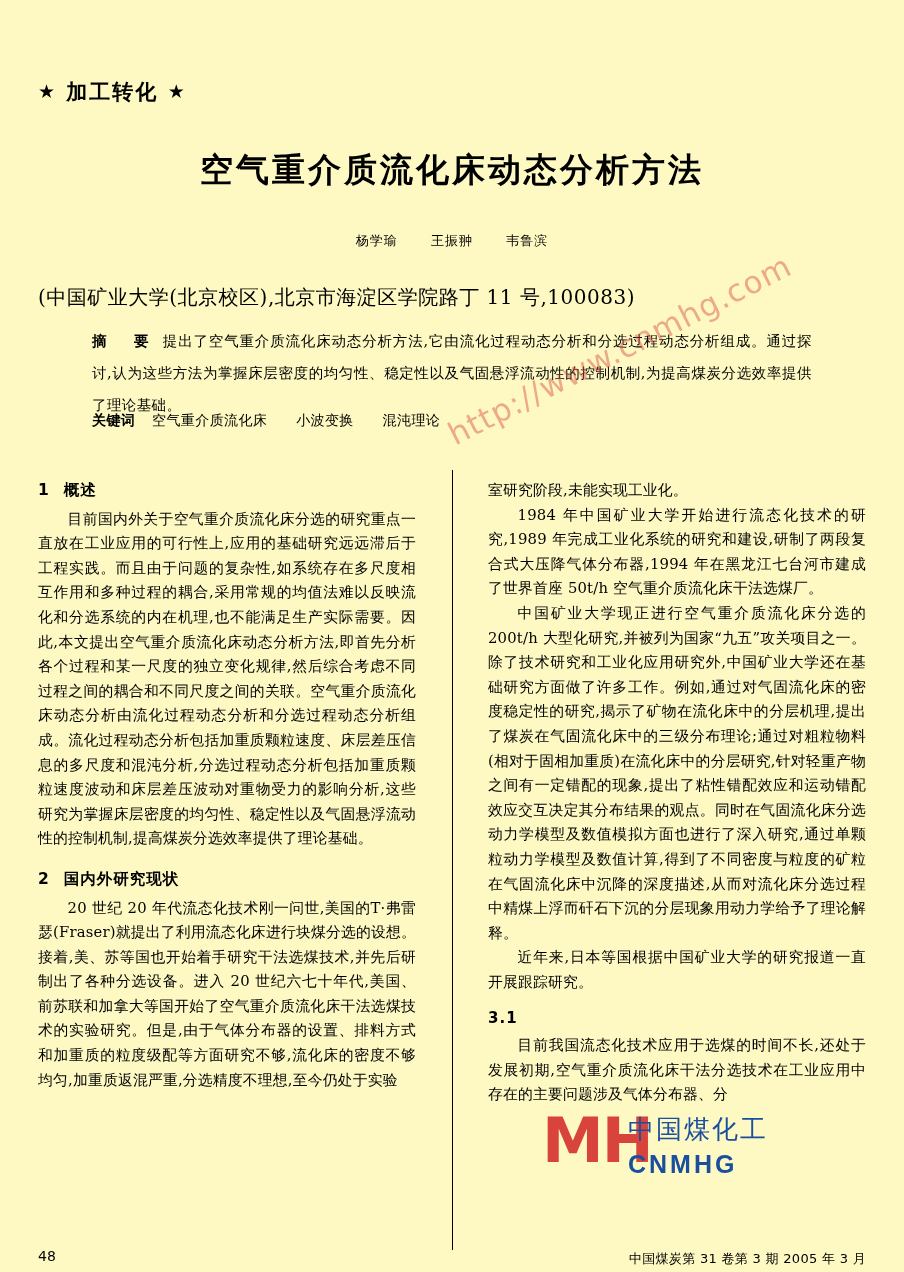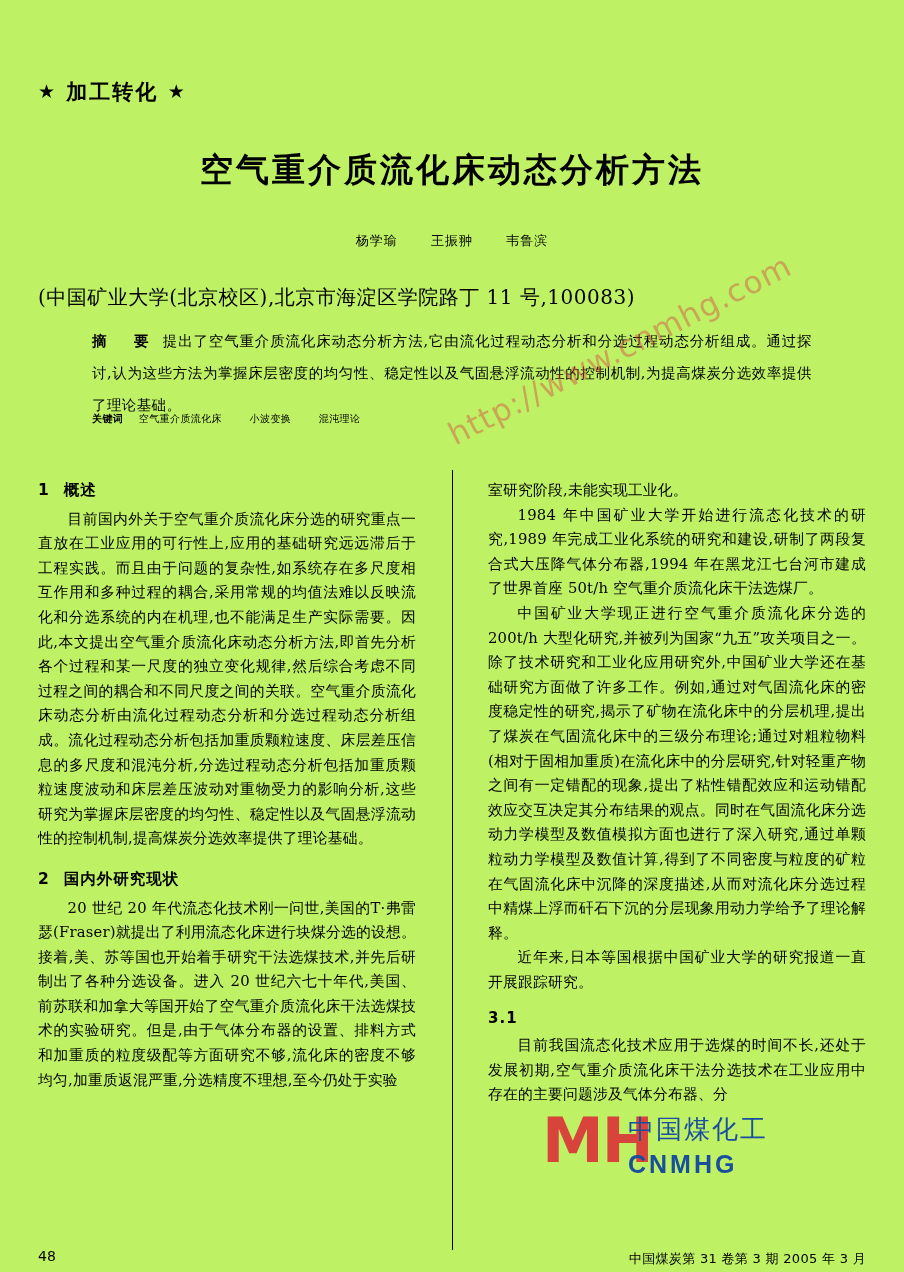--- a/index.html
+++ b/index.html
@@ -4,21 +4,21 @@
 <style>
   html, body {
     margin: 0;
     padding: 0;
     background: #ffffff;
   }
   .page {
     position: relative;
     width: 904px;
     height: 1272px;
-    background: #bef264;
+    background: #fef9c3;
     overflow: hidden;
     font-family: "DejaVu Serif", "Liberation Serif", serif;
     color: #111;
   }
   .content {
     position: absolute;
     left: 38px;
     top: 0;
     width: 828px;
     height: 1272px;
@@ -94,21 +94,21 @@
   .abstract .lbl {
     font-weight: bold;
     letter-spacing: 6px;
     margin-right: 8px;
   }
   .keywords {
     position: absolute;
     left: 54px;
     top: 412px;
     width: 730px;
-    font-size: 10px;
+    font-size: 14px;
     letter-spacing: 0.4px;
     color: #000;
   }
   .keywords .lbl {
     font-weight: bold;
     margin-right: 12px;
   }
   .keywords .kw { margin-right: 24px; }
 
   

